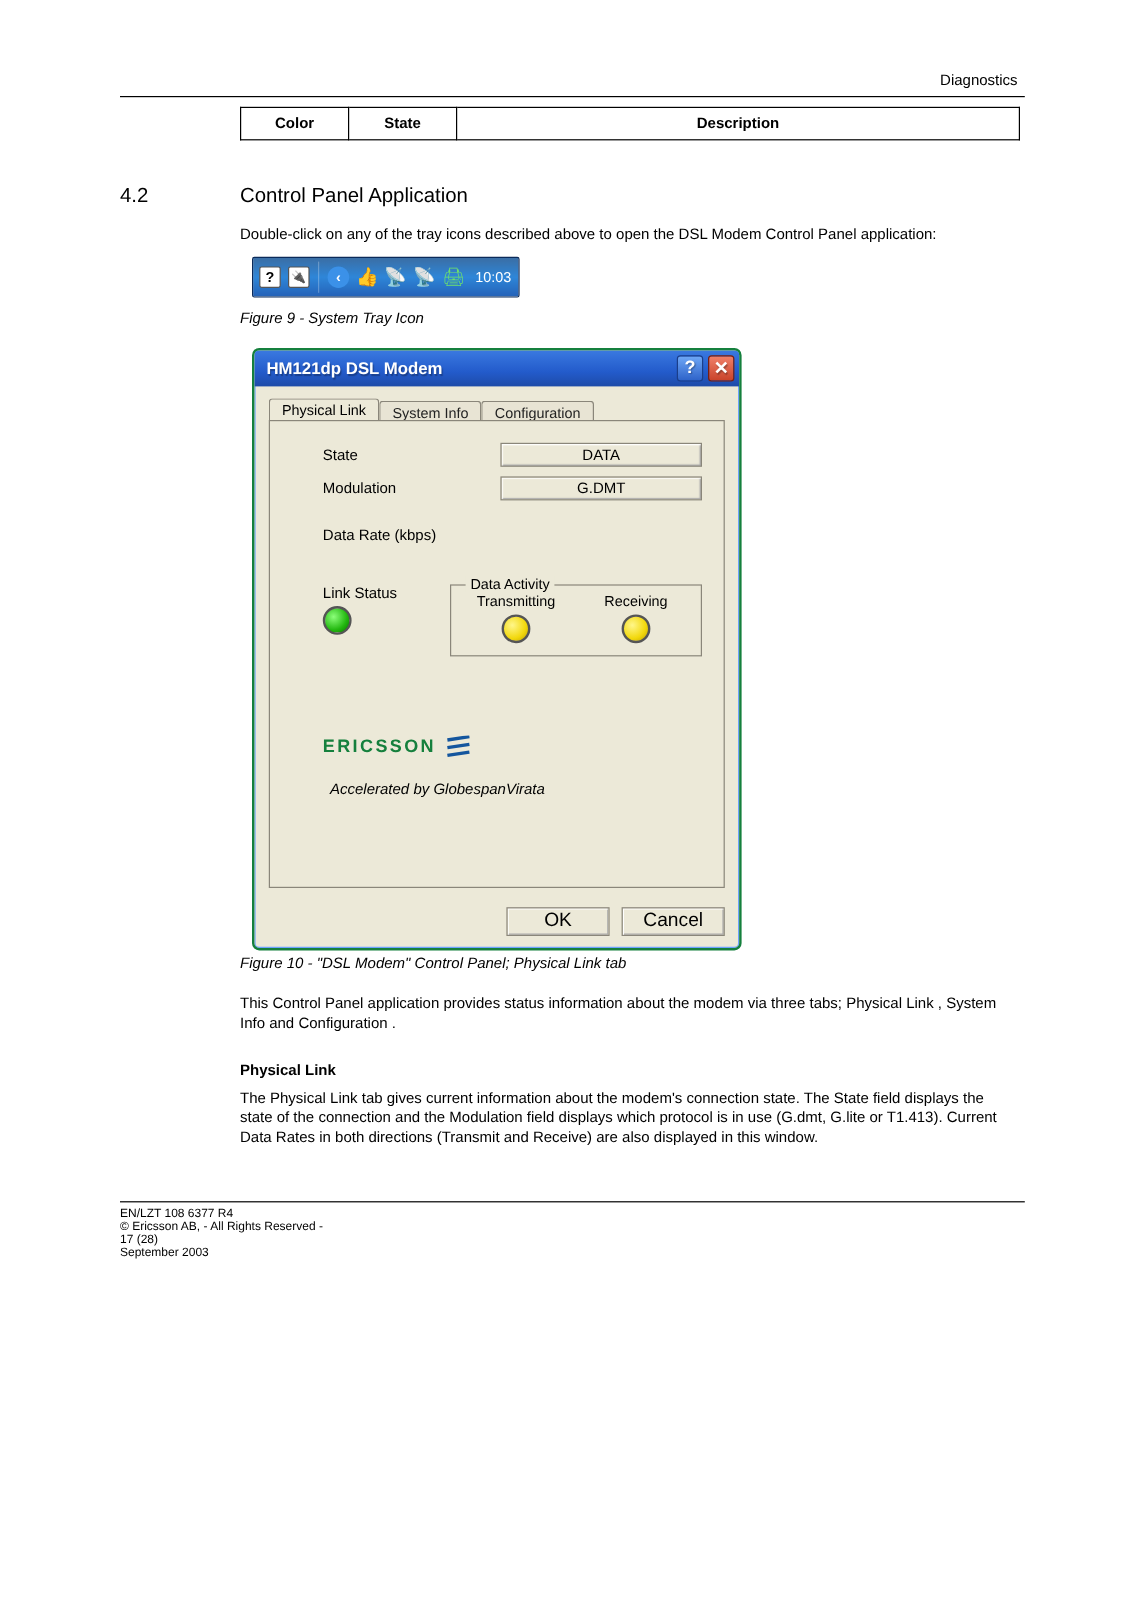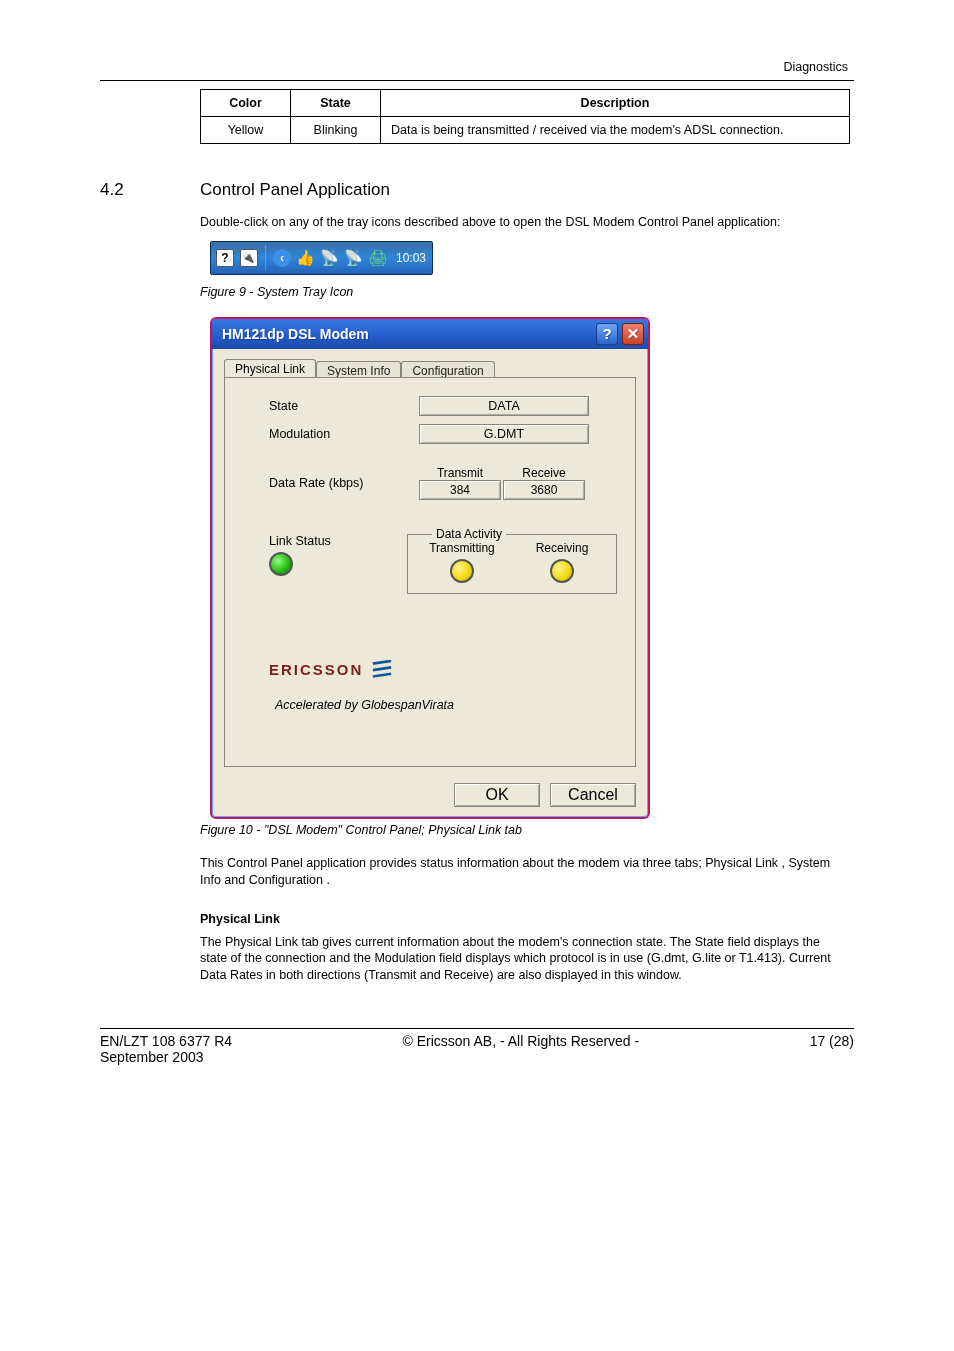--- a/index.html
+++ b/index.html
@@ -88,22 +88,22 @@
     margin-top: 4px;
     margin-bottom: 18px;
   }
 
   
   .dialog-wrap {
     margin-left: 110px;
     margin-top: 10px;
   }
   .dialog {
-    width: 440px;
-    border: 2px solid #be185d;
+    width: 408px;
+    border: 2px solid #15803d;
     border-radius: 6px;
     overflow: hidden;
     font-family: Tahoma, Arial, sans-serif;
     background: #ece9d8;
     box-shadow: 0 0 0 1px #6da3ff inset;
   }
   .titlebar {
     height: 30px;
     background: linear-gradient(to bottom,#3a79e0 0%,#235bcb 60%,#1e4ba8 100%);
     color: #fff;
@@ -174,29 +174,29 @@
   .led.green { background: radial-gradient(circle at 35% 35%, #8cff7a, #22b70f 60%, #0b6e02);}
   .led.yellow { background: radial-gradient(circle at 35% 35%, #fff68a, #f2d80c 60%, #b89e00);}
   .data-activity {
     border:1px solid #8a867a;
     padding: 4px 12px 10px 12px;
     font-size:12px;
     width: 210px;
     position:relative;
   }
   .data-activity .legend {
-    position:absolute; top:-8px; left:24px; background:#ece9d8; padding:0 4px;
+    position:absolute; top:-8px; left:12px; background:#ece9d8; padding:0 4px;
   }
   .act-cols { display:flex; gap:16px; margin-top:2px;}
   .act-col { text-align:center; width:90px;}
   .ericsson {
     margin-top: 66px;
     display:flex; align-items:center; gap:8px;
   }
-  .ericsson .word { font-weight:bold; letter-spacing:2px; color:#7f1d1d; font-size:15px;}
+  .ericsson .word { font-weight:bold; letter-spacing:2px; color:#15803d; font-size:15px;}
   .ericsson .wave {
     width:22px; height:20px;
   }
   .ericsson svg path { stroke:#14569e; stroke-width:3; fill:none;}
   .accel { font-style: italic; font-size:12.5px; margin-top:18px; margin-left:6px;}
   .btnrow {
     display:flex; justify-content:flex-end; gap:10px;
     padding: 8px 12px 10px 12px;
   }
   .btnrow button {
@@ -207,41 +207,36 @@
     font-family: Tahoma, Arial, sans-serif;
     font-size:16px;
     cursor:pointer;
   }
 
   
   .footer {
     margin-top: 44px;
   }
   .footer hr { border:none; border-top:1px solid #000; margin-bottom:4px;}
-  .footer-row { display:flex; justify-content:space-between; font-size:14px;}
+  .footer-row { display:flex; font-size:10px;flex-direction:column;}
 </style>
 </head>
 <body>
 
 <div class="header-area">
   <span>Diagnostics</span>
 </div>
 <hr class="top">
 
 <table class="small-table">
   <tbody>
       <tr>
     <th class="col1">Color</th>
     <th class="col2">State</th>
     <th>Description</th>
-  </tr>
-  <tr>
-    <td class="col1">Yellow</td>
-    <td class="col2">Blinking</td>
-    <td>Data is being transmitted / received via the modem's ADSL connection.</td>
   </tr>
 </tbody>
   </table>
 
 <div class="section-num">4.2</div>
 <div class="section-title">Control Panel Application</div>
 
 <div class="body-text">Double-click on any of the tray icons described above to open the DSL Modem Control Panel application:</div>
 
 <div class="tray-img">
@@ -280,26 +275,20 @@
           <span class="lbl">State</span>
           <span class="val sunken">DATA</span>
         </div>
         <div class="row">
           <span class="lbl">Modulation</span>
           <span class="val sunken">G.DMT</span>
         </div>
 
         <div class="row datarate-block">
           <span class="lbl">Data Rate (kbps)</span>
-          <div class="datarate-grid">
-            <div class="head">Transmit</div>
-            <div class="head">Receive</div>
-            <div class="num">384</div>
-            <div class="num">3680</div>
-          </div>
         </div>
 
         <div class="link-row">
           <div class="link-left">
             <div>Link Status</div>
             <div class="led green"></div>
           </div>
           <div class="data-activity">
             <span class="legend">Data Activity</span>
             <div class="act-cols">

